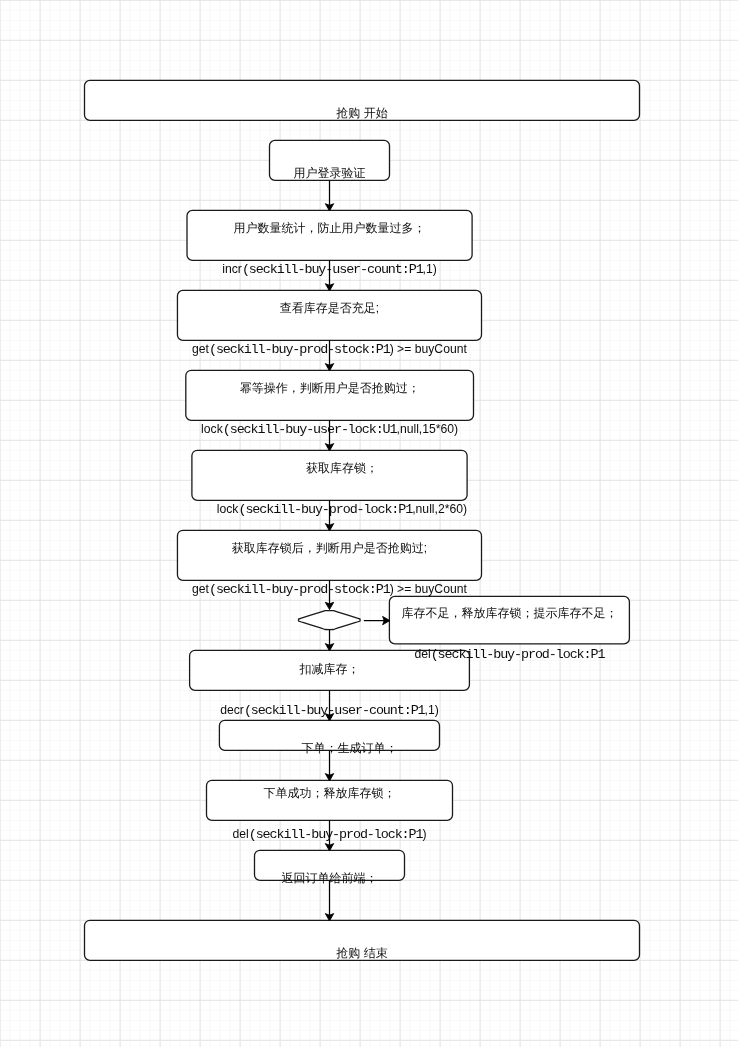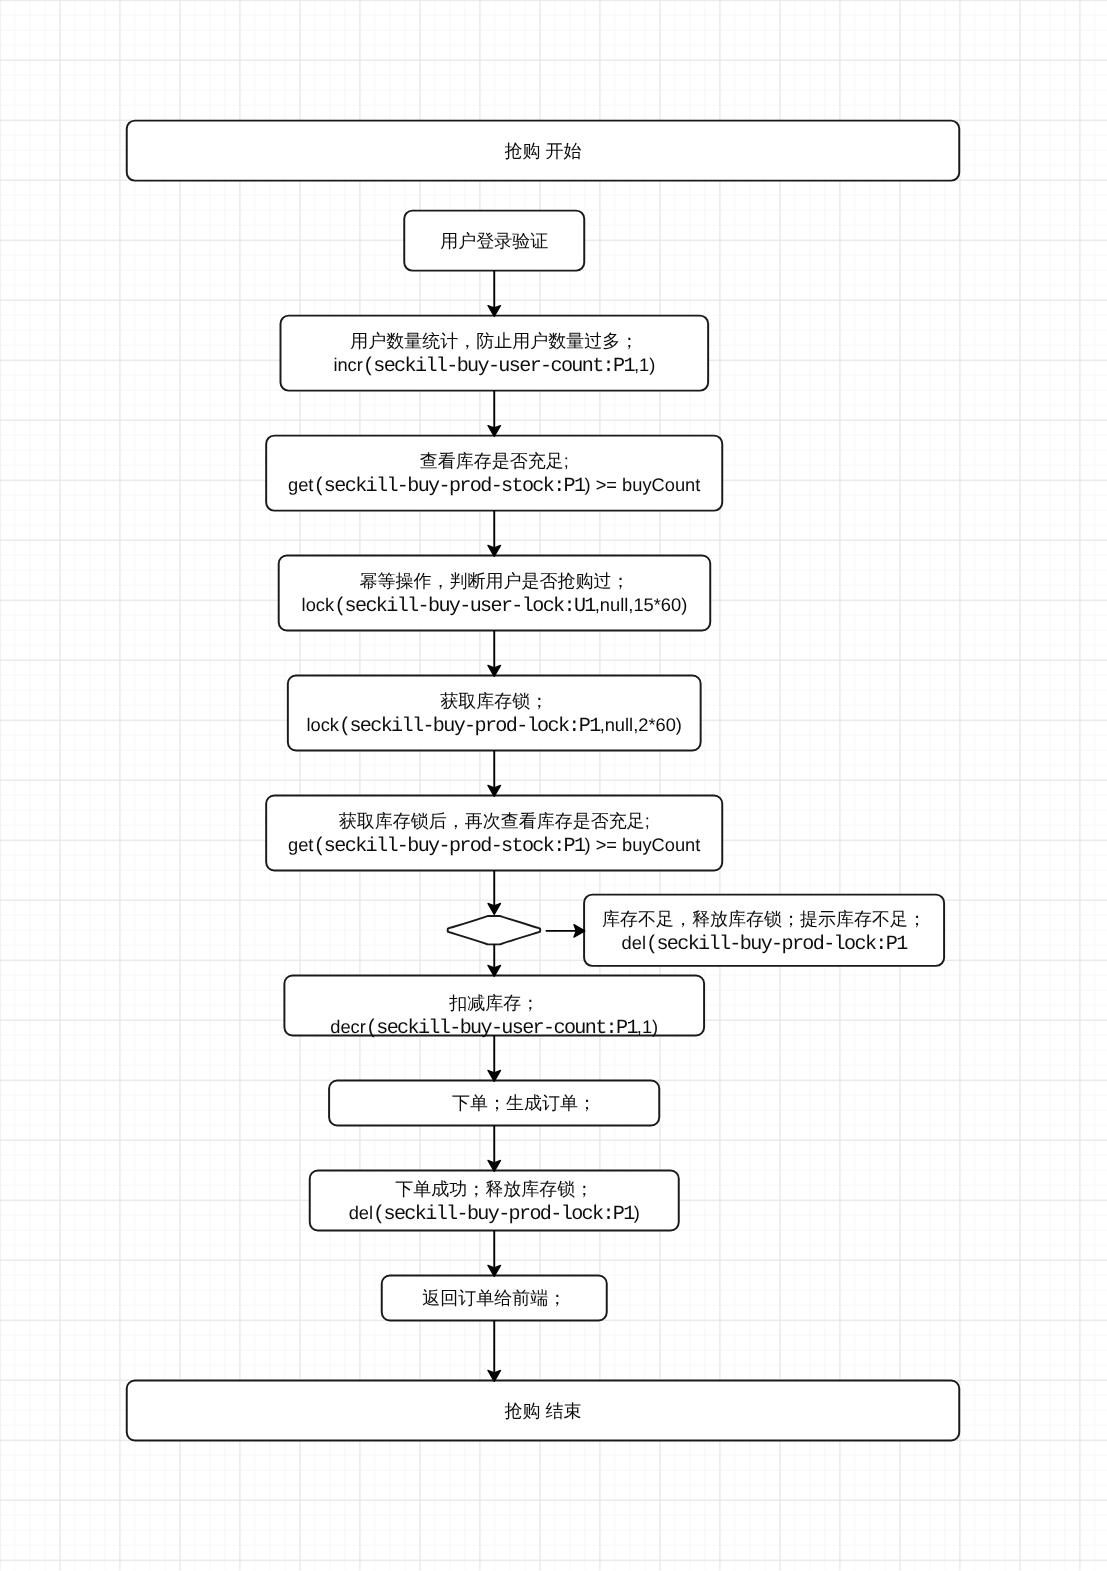--- a/index.html
+++ b/index.html
@@ -18,21 +18,21 @@
       linear-gradient(to bottom, #f7f7f8 1px, transparent 1px);
     background-size:40px 40px,40px 40px,10px 10px,10px 10px;
     background-position:-0.4px -0.2px,-0.4px -0.2px,-0.4px -0.2px,-0.4px -0.2px;
   }
   svg#shapes,svg#edges{position:absolute;left:0;top:0;width:738px;height:1047px;overflow:visible;}
   #nodes{position:absolute;left:0;top:0;width:738px;height:1047px;}
   .node{position:absolute;box-sizing:border-box;
     display:flex;flex-direction:column;align-items:center;justify-content:center;
     color:#0d0d0d;}
   .node .stack{display:flex;flex-direction:column;align-items:center;transform:translateY(0.6px);}
-  .ln{white-space:nowrap;display:block;height:15.3px;}
+  .ln{white-space:nowrap;display:block;height:15.3px;margin-top:24px;}
   .cn{font-family:"Liberation Sans",sans-serif;font-size:12px;line-height:15.3px;}
   .code{line-height:15.3px;white-space:pre;}
   .code .mono{font-family:"Liberation Mono","DejaVu Sans Mono",monospace;font-size:13.4px;letter-spacing:-1.086px;}
   .code .sans{font-family:Liberation Sans, sans-serif;font-size:12.2px;}
 </style>
 </head>
 <body>
 
 <div id="canvas">
   <div id="grid"></div>
@@ -124,29 +124,29 @@
           <span class="ln cn">查看库存是否充足;</span>
           <span class="ln code"><span class="sans">get</span><span class="mono">(seckill-buy-prod-stock:P1</span><span class="sans">) &gt;= buyCount</span></span>
         </div>
       </div>
       <div class="node" style="left: 185.8px; top: 370.3px; width: 287.7px; height: 50px; text-align: right;">
         <div class="stack">
           <span class="ln cn">幂等操作，判断用户是否抢购过；</span>
           <span class="ln code"><span class="sans">lock</span><span class="mono">(seckill-buy-user-lock:U1</span><span class="sans">,null,15*60)</span></span>
         </div>
       </div>
-      <div class="node" style="left: 191.9px; top: 450.3px; width: 275.2px; height: 50px;">
+      <div class="node" style="left: 191.9px; top: 450.3px; width: 275.2px; height: 50px; align-items: flex-end;">
         <div class="stack">
           <span class="ln cn">获取库存锁；</span>
           <span class="ln code"><span class="sans">lock</span><span class="mono">(seckill-buy-prod-lock:P1</span><span class="sans">,null,2*60)</span></span>
         </div>
       </div>
       <div class="node" style="left: 177.45px; top: 530.3px; width: 304.05px; height: 50px;">
         <div class="stack">
-          <span class="ln cn">获取库存锁后，再次查看库存是否充足;</span>
+          <span class="ln cn">获取库存锁后，判断用户是否抢购过;</span>
           <span class="ln code"><span class="sans">get</span><span class="mono">(seckill-buy-prod-stock:P1</span><span class="sans">) &gt;= buyCount</span></span>
         </div>
       </div>
       <div class="node" style="left: 389.4px; top: 596.4px; width: 240px; height: 47.5px; border-radius: 20px;">
         <div class="stack">
           <span class="ln cn">库存不足，释放库存锁；提示库存不足；</span>
           <span class="ln code"><span class="sans">del</span><span class="mono">(seckill-buy-prod-lock:P1</span></span>
         </div>
       </div>
       <div class="node" style="left: 189.6px; top: 650.3px; width: 279.8px; height: 51px;">

